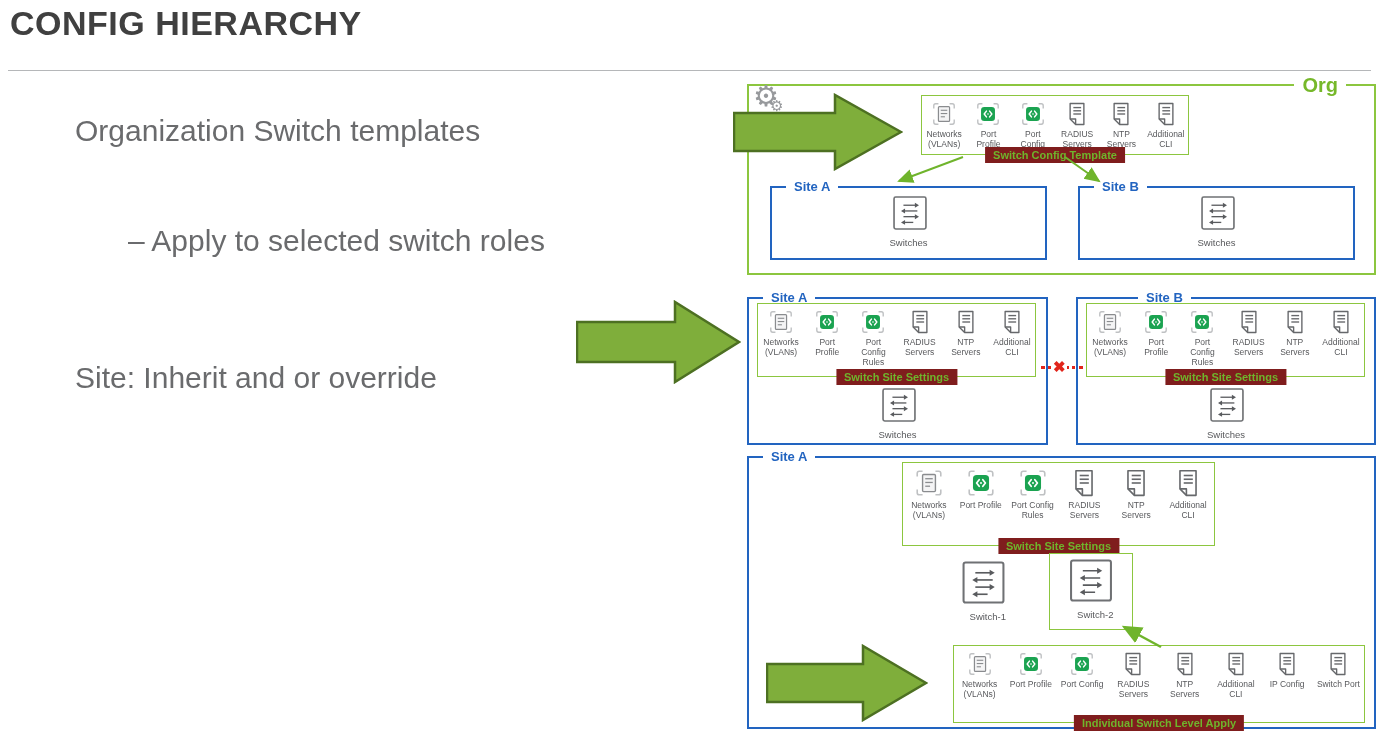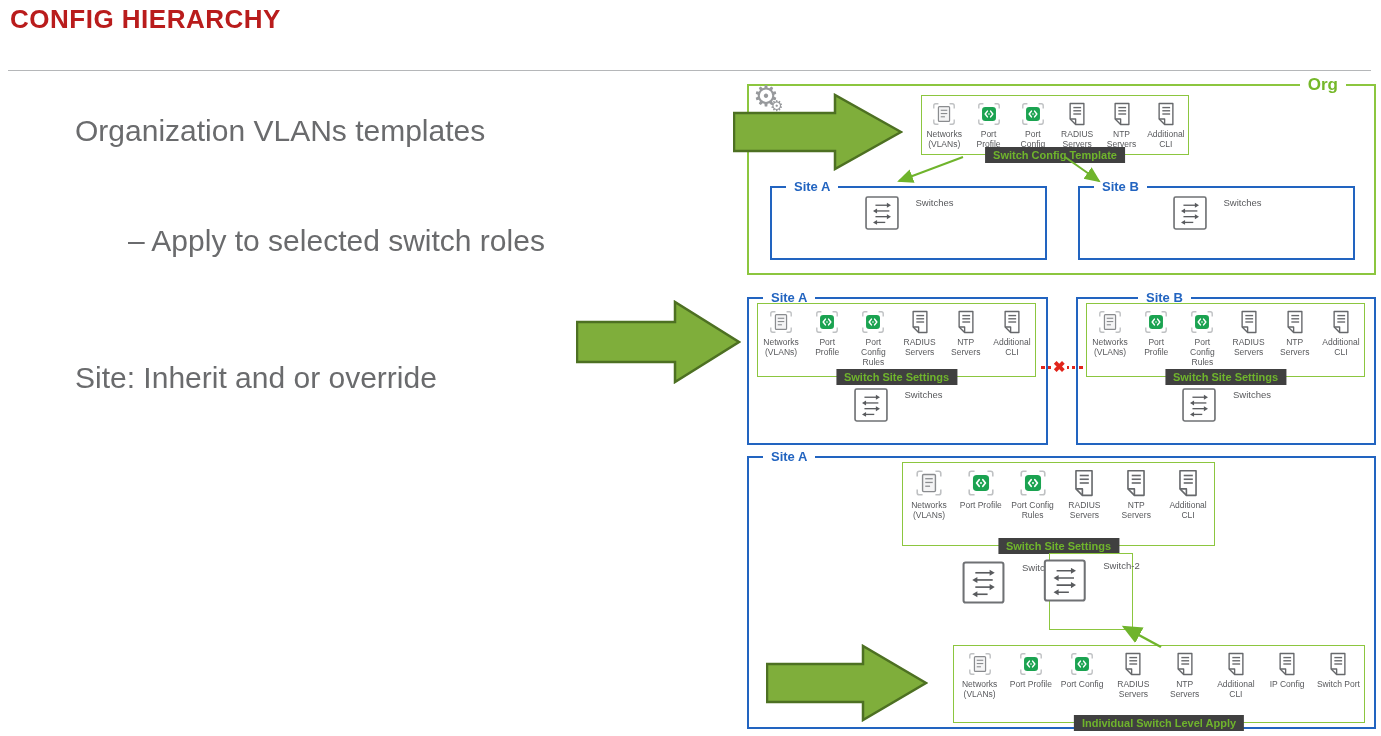--- a/index.html
+++ b/index.html
@@ -1,61 +1,61 @@
 <!DOCTYPE html>
 <html><head>
 <meta charset="utf-8">
 <style>
   html,body{margin:0;padding:0;background:#fff;}
   .page{position:relative;width:1381px;height:736px;background:#fff;overflow:hidden;
         font-family:"Liberation Sans",sans-serif;}
-  .title{position:absolute;left:10px;top:4px;font-size:26px;font-weight:600;color:#b91c1c;letter-spacing:.5px;}
+  .title{position:absolute;left:10px;top:4px;font-size:34px;font-weight:600;color:#404040;letter-spacing:.5px;}
   .rule{position:absolute;left:8px;right:10px;top:70px;border-top:1px solid #b5b7b9;}
   .note{position:absolute;color:#6a6b6d;font-size:30px;white-space:nowrap;}
   
   .obox{position:absolute;border:2px solid #8cc63f;box-sizing:border-box;}
   .sbox{position:absolute;border:2px solid #2264c0;box-sizing:border-box;}
   .group{position:absolute;border:1.5px solid #8cc63f;box-sizing:border-box;background:#fff;}
   .box-label{position:absolute;top:-10px;background:#fff;padding:0 8px;font-size:13px;font-weight:700;
              line-height:18px;white-space:nowrap;}
   .blue{color:#2264c0;}
   .greenlab{color:#76b82a;}
-  .group-label{position:absolute;bottom:-9px;left:50%;transform:translateX(-50%);background:#404040;
+  .group-label{position:absolute;bottom:-9px;left:50%;transform:translateX(-50%);background:#7f1d1d;
                padding:0 8px;color:#6fb42c;font-weight:700;font-size:11px;white-space:nowrap;line-height:16px;}
   
-  .icon-row{display:flex;justify-content:flex-end;align-items:flex-start;height:100%;
+  .icon-row{display:flex;justify-content:flex-start;align-items:flex-start;height:100%;
             padding:5px 4px 0;box-sizing:border-box;gap:8px;}
   .icon-item{display:flex;flex-direction:column;align-items:center;flex:1 1 0;min-width:0;}
   .icon-label{font-size:8.5px;color:#58595c;text-align:center;line-height:1.2;margin-top:2px;max-width:56px;}
   
-  .device{position:absolute;display:flex;flex-direction:row;align-items:flex-start;gap:16px;}
+  .device{position:absolute;display:flex;flex-direction:column;align-items:flex-end;}
   .device-label{font-size:9.5px;color:#58595c;margin-top:2px;white-space:nowrap;}
   .gear{position:absolute;left:4px;top:-4px;color:#97999c;line-height:1;}
   .gear .g1{font-size:29px;}
   .gear .g2{font-size:15px;margin-left:-9px;vertical-align:-5px;display:inline-block;}
   .arrow{position:absolute;line-height:0;}
   .overlay{position:absolute;left:0;top:0;pointer-events:none;}
   .blocked-line{position:absolute;left:1041px;top:366px;width:42px;border-top:3px dotted #e1251b;}
   .blocked-x{position:absolute;left:1052px;top:358px;background:#fff;color:#e1251b;font-weight:700;
              font-size:15px;padding:0 1px;line-height:18px;}
 </style>
 </head>
 <body>
 
 <div class="page">
 
   <div class="title">CONFIG HIERARCHY</div>
   <div class="rule"></div>
 
-  <div class="note" style="left:75px;top:114px;">Organization VLANs templates</div>
+  <div class="note" style="left:75px;top:114px;">Organization Switch templates</div>
   <div class="note" style="left:128px;top:224px;">– Apply to selected switch roles</div>
   <div class="note" style="left:75px;top:361px;">Site: Inherit and or override</div>
 
   <div class="obox" style="left:747px;top:84px;width:629px;height:191px;">
-    <span class="box-label greenlab" style="right:28px;font-size:17px;">Org</span>
+    <span class="box-label greenlab" style="right:28px;font-size:20px;">Org</span>
     <div class="gear"><span class="g1">⚙</span><span class="g2">⚙</span></div>
 
     <div class="group" style="left:172px;top:9px;width:268px;height:60px;">
       <div class="icon-row">
           <div class="icon-item">
             <svg width="26" height="26" viewBox="0 0 28 28">
               <path d="M3 8 V5 a2 2 0 0 1 2-2 h3 M20 3 h3 a2 2 0 0 1 2 2 v3 M25 20 v3 a2 2 0 0 1 -2 2 h-3 M8 25 H5 a2 2 0 0 1 -2-2 v-3" fill="none" stroke="#bfc1c3" stroke-width="1.5"></path>
               <rect x="8" y="6" width="12" height="16" rx="1" fill="#f4f4f5" stroke="#8a8c8f" stroke-width="1.3"></rect>
               <line x1="10.5" y1="10" x2="17.5" y2="10" stroke="#8a8c8f" stroke-width="1.2"></line>
               <line x1="10.5" y1="13.5" x2="17.5" y2="13.5" stroke="#8a8c8f" stroke-width="1.2"></line>

